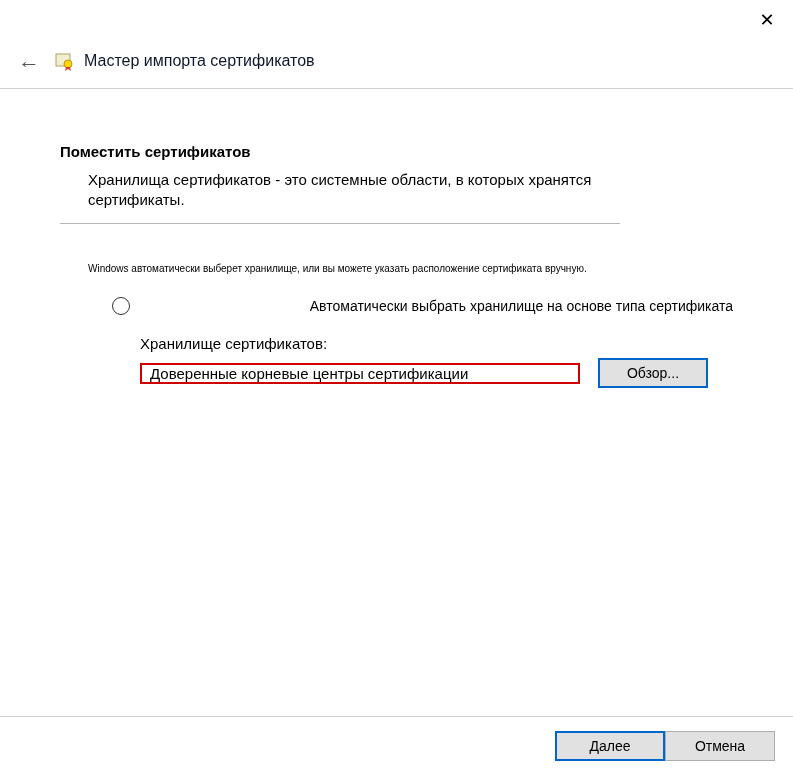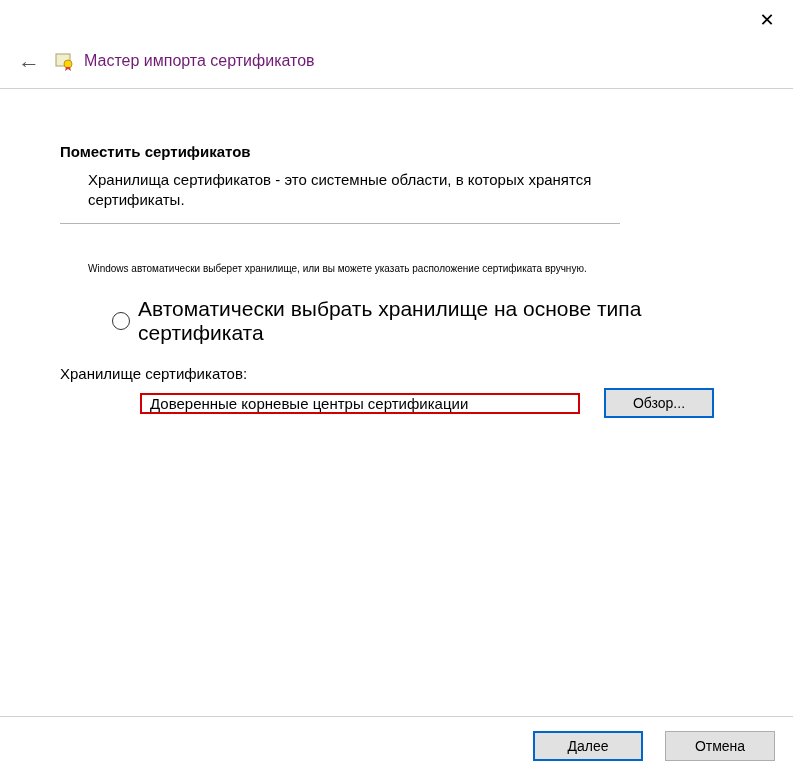--- a/index.html
+++ b/index.html
@@ -51,21 +51,21 @@
     .cert-icon {
       width: 22px;
       height: 22px;
       margin-right: 8px;
       display: inline-flex;
       align-items: center;
       justify-content: center;
     }
     .header-title {
       font-size: 16px;
-      color: #701a75;
+      color: #0f172a;
     }
     .content {
       padding: 54px 60px 0 60px;
     }
     .section-title {
       font-weight: 600;
       font-size: 15px;
       margin-bottom: 10px;
     }
     .section-desc {
@@ -84,21 +84,21 @@
       max-width: 560px;
     }
     .radio-group {
       margin-top: 22px;
       padding-left: 52px;
     }
     .radio-row {
       display: flex;
       align-items: center;
       margin-bottom: 12px;
-      font-size: 21px;
+      font-size: 14px;
       justify-content: space-between;
     }
     .radio {
       width: 18px;
       height: 18px;
       border: 1.5px solid #333;
       border-radius: 50%;
       margin-right: 8px;
       position: relative;
       flex-shrink: 0;
@@ -109,62 +109,63 @@
       width: 10px;
       height: 10px;
       background: #000;
       border-radius: 50%;
       top: 50%;
       left: 50%;
       transform: translate(-50%, -50%);
     }
     .store-label {
       margin-top: 20px;
+      margin-left: 80px;
       font-size: 15px;
     }
     .store-row {
       display: flex;
       align-items: center;
       margin-top: 6px;
       margin-left: 80px;
     }
     .store-input {
       width: 440px;
       height: 21px;
       border: 2px solid #d00000;
       padding: 4px 8px;
       font-size: 15px;
       font-family: inherit;
       display: flex;
       align-items: center;
       background: #fff;
     }
     .browse-btn {
-      margin-left: 24px;
+      margin-left: 18px;
       width: 110px;
       height: 30px;
       border: 2px solid #0066cc;
       background: #e1e1e1;
       font-size: 14px;
       font-family: inherit;
       cursor: pointer;
       display: flex;
       align-items: center;
       justify-content: center;
     }
     .footer {
       position: absolute;
       bottom: 0;
       left: 0;
       right: 0;
       border-top: 1px solid #d0d0d0;
       padding: 14px 18px;
       display: flex;
       justify-content: flex-end;
-      gap: 22px;
+      gap: 0;
       background: #fff;
     }
     .btn {
       width: 110px;
       height: 30px;
       font-size: 14px;
       font-family: inherit;
       cursor: pointer;
       display: flex;
       align-items: center;

